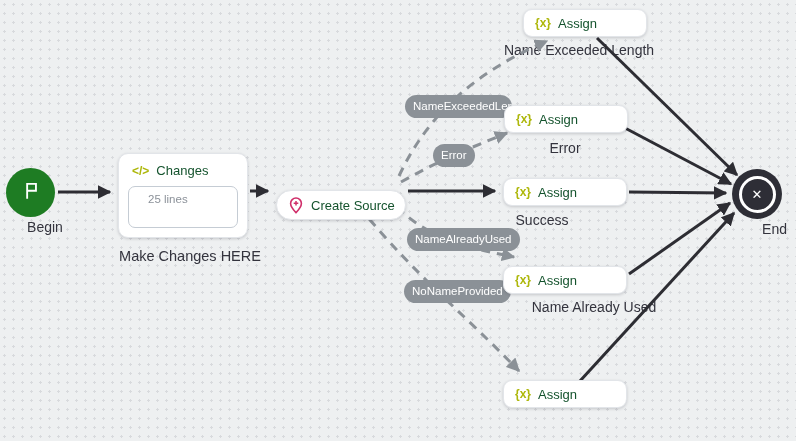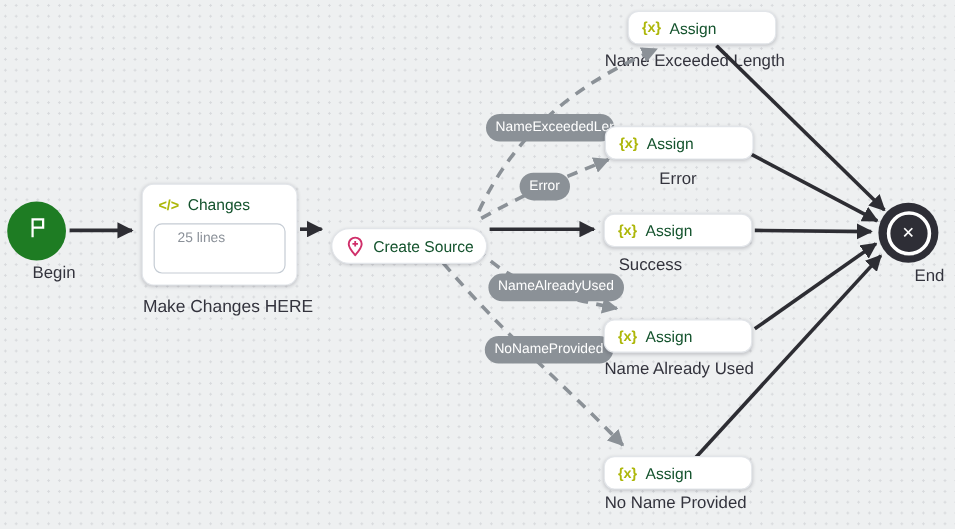--- a/index.html
+++ b/index.html
@@ -126,27 +126,26 @@
   <div class="card assign-card" style="left:503px;top:178px;">
     <span class="lime-glyph">{x}</span>
     <span class="card-title">Assign</span>
   </div>
   <div class="node-label" style="left:462px;top:212px;width:160px;">Success</div>
 
   <div class="card assign-card" style="left:503px;top:266px;">
     <span class="lime-glyph">{x}</span>
     <span class="card-title">Assign</span>
   </div>
-  <div class="node-label" style="left:486px;top:299px;width:160px;text-align:center;">Name Already Used</div>
+  <div class="node-label" style="left:514px;top:299px;width:160px;text-align:center;">Name Already Used</div>
 
   <div class="card assign-card" style="left:503px;top:380px;">
     <span class="lime-glyph">{x}</span>
     <span class="card-title">Assign</span>
   </div>
-  <div class="node-label" style="left:483px;top:410px;width:160px;">No Name Provided</div>
 
   <div class="circle-node end-node">
     <div class="end-inner">
       <span>✕</span>
     </div>
   </div>
   <div class="node-label" style="left:727px;top:221px;width:60px;text-align:right;">End</div>
 
 </div>
 

